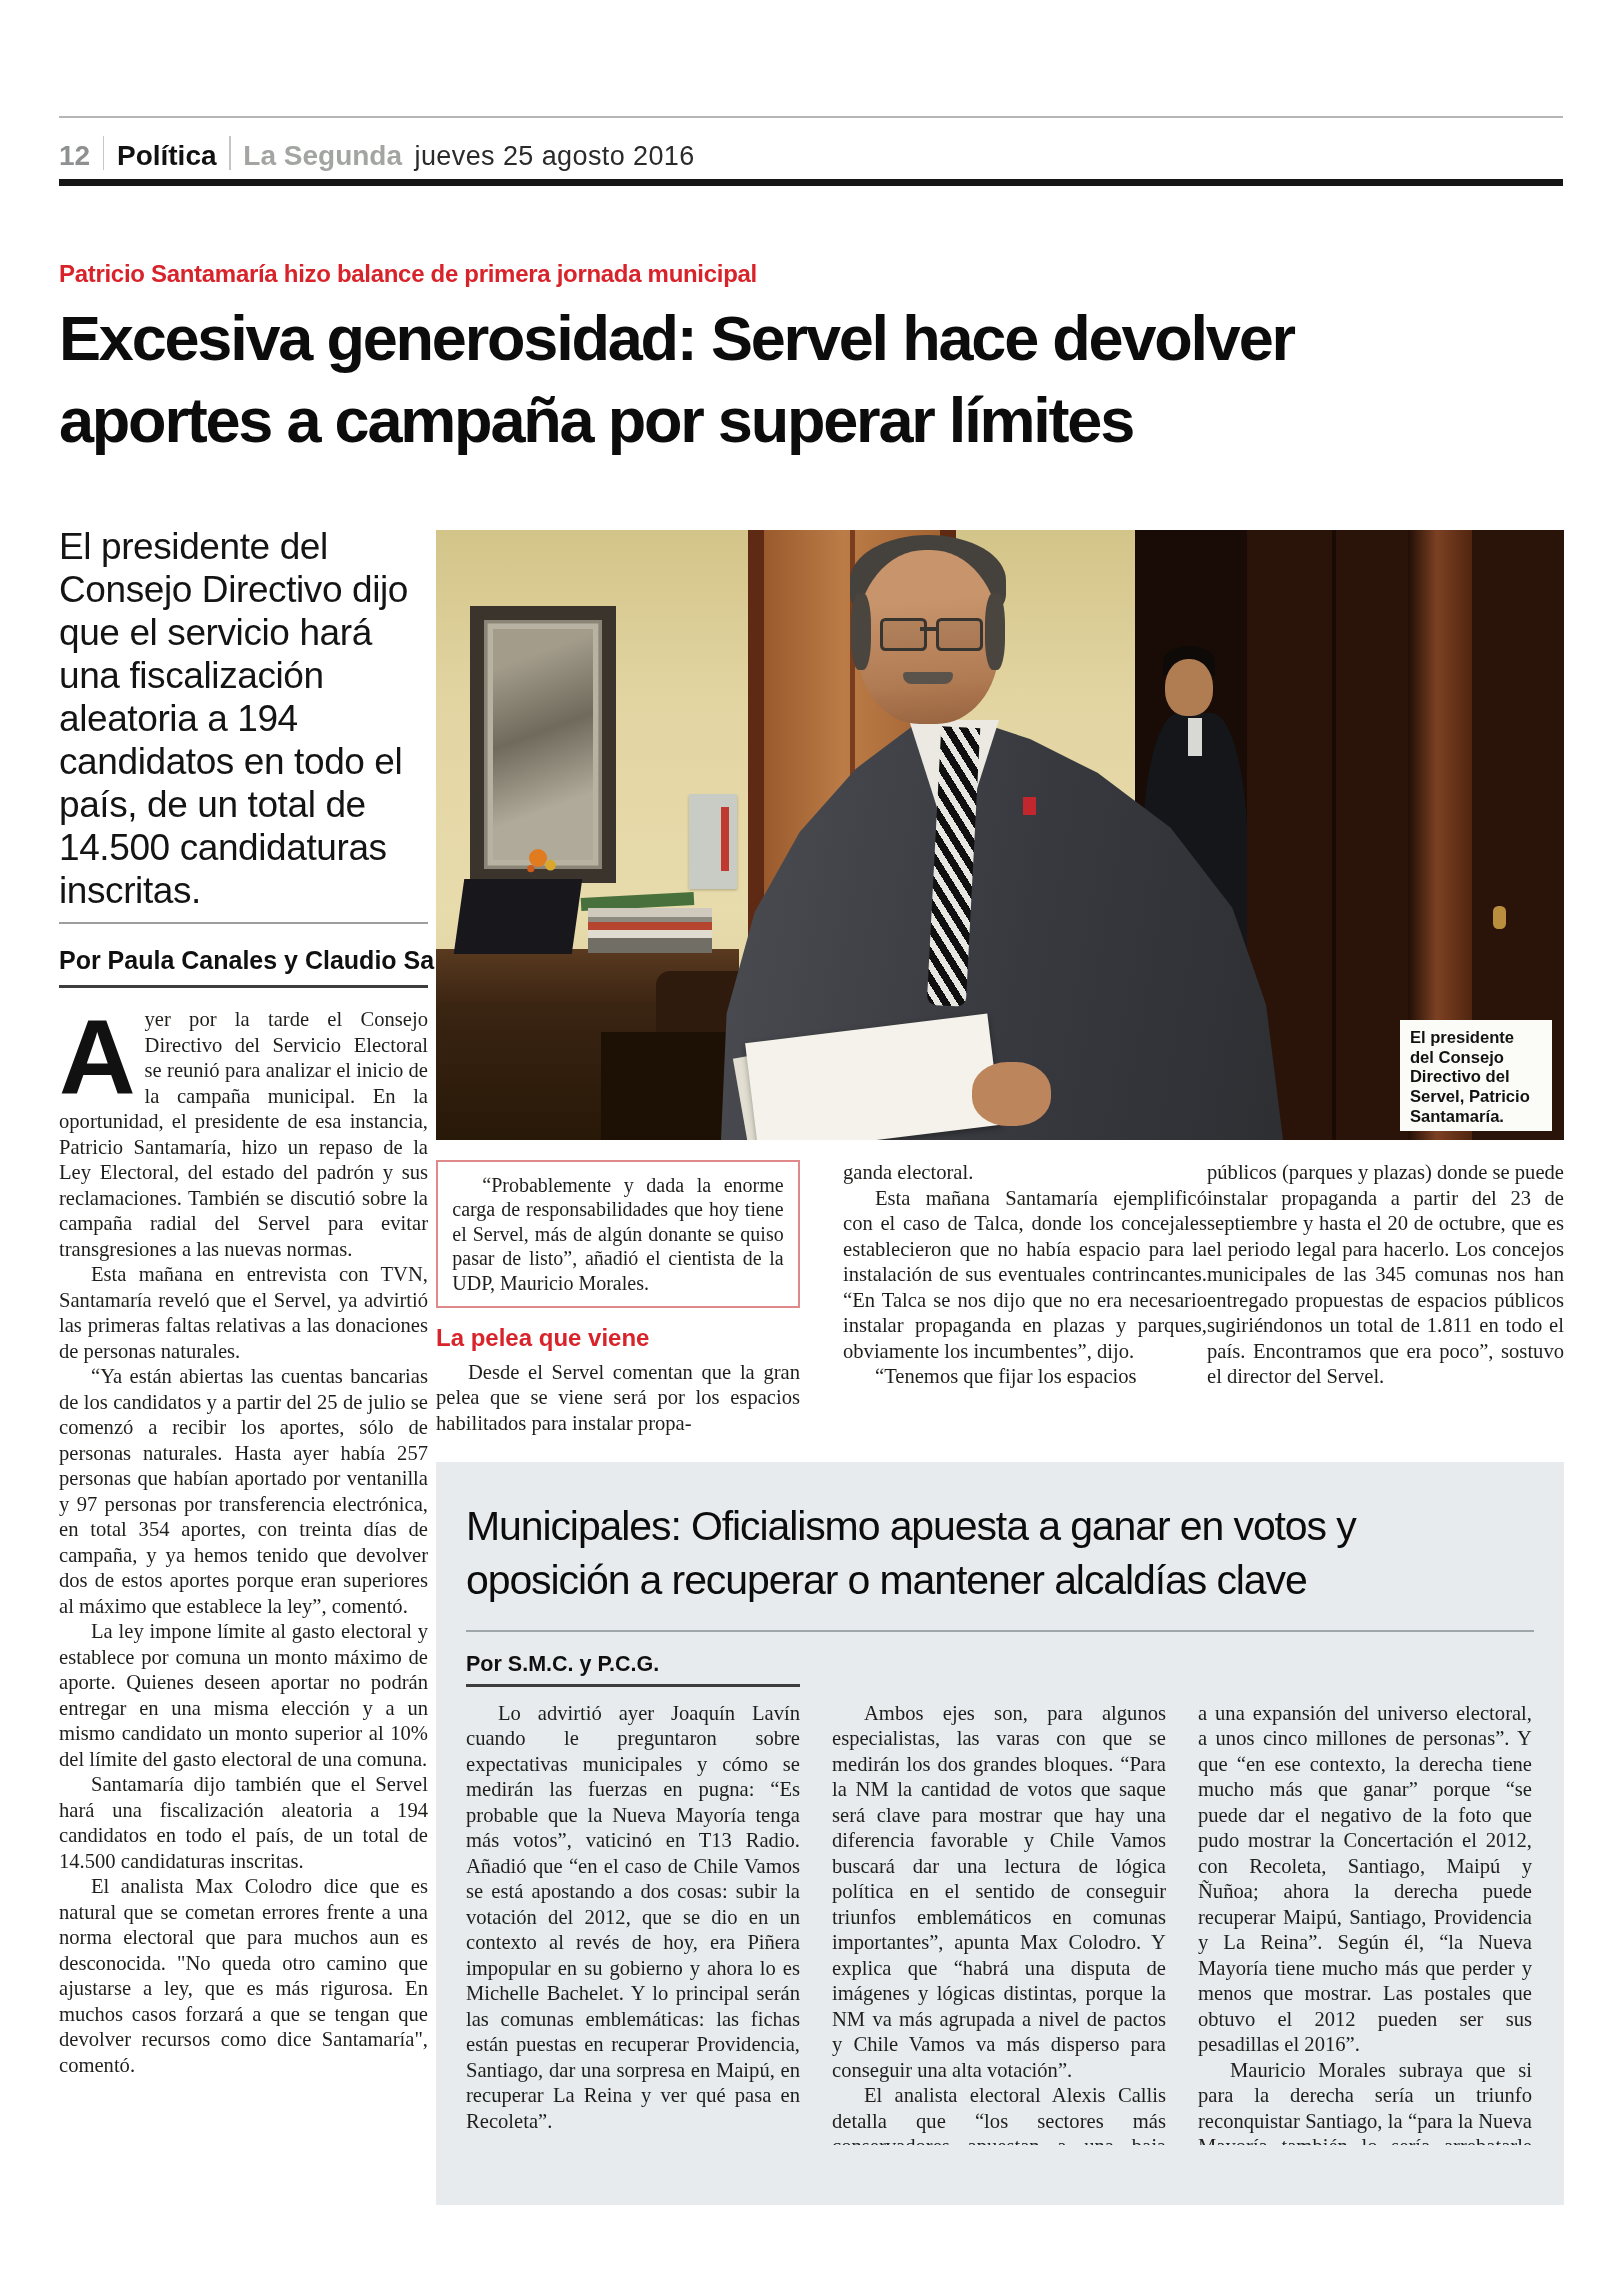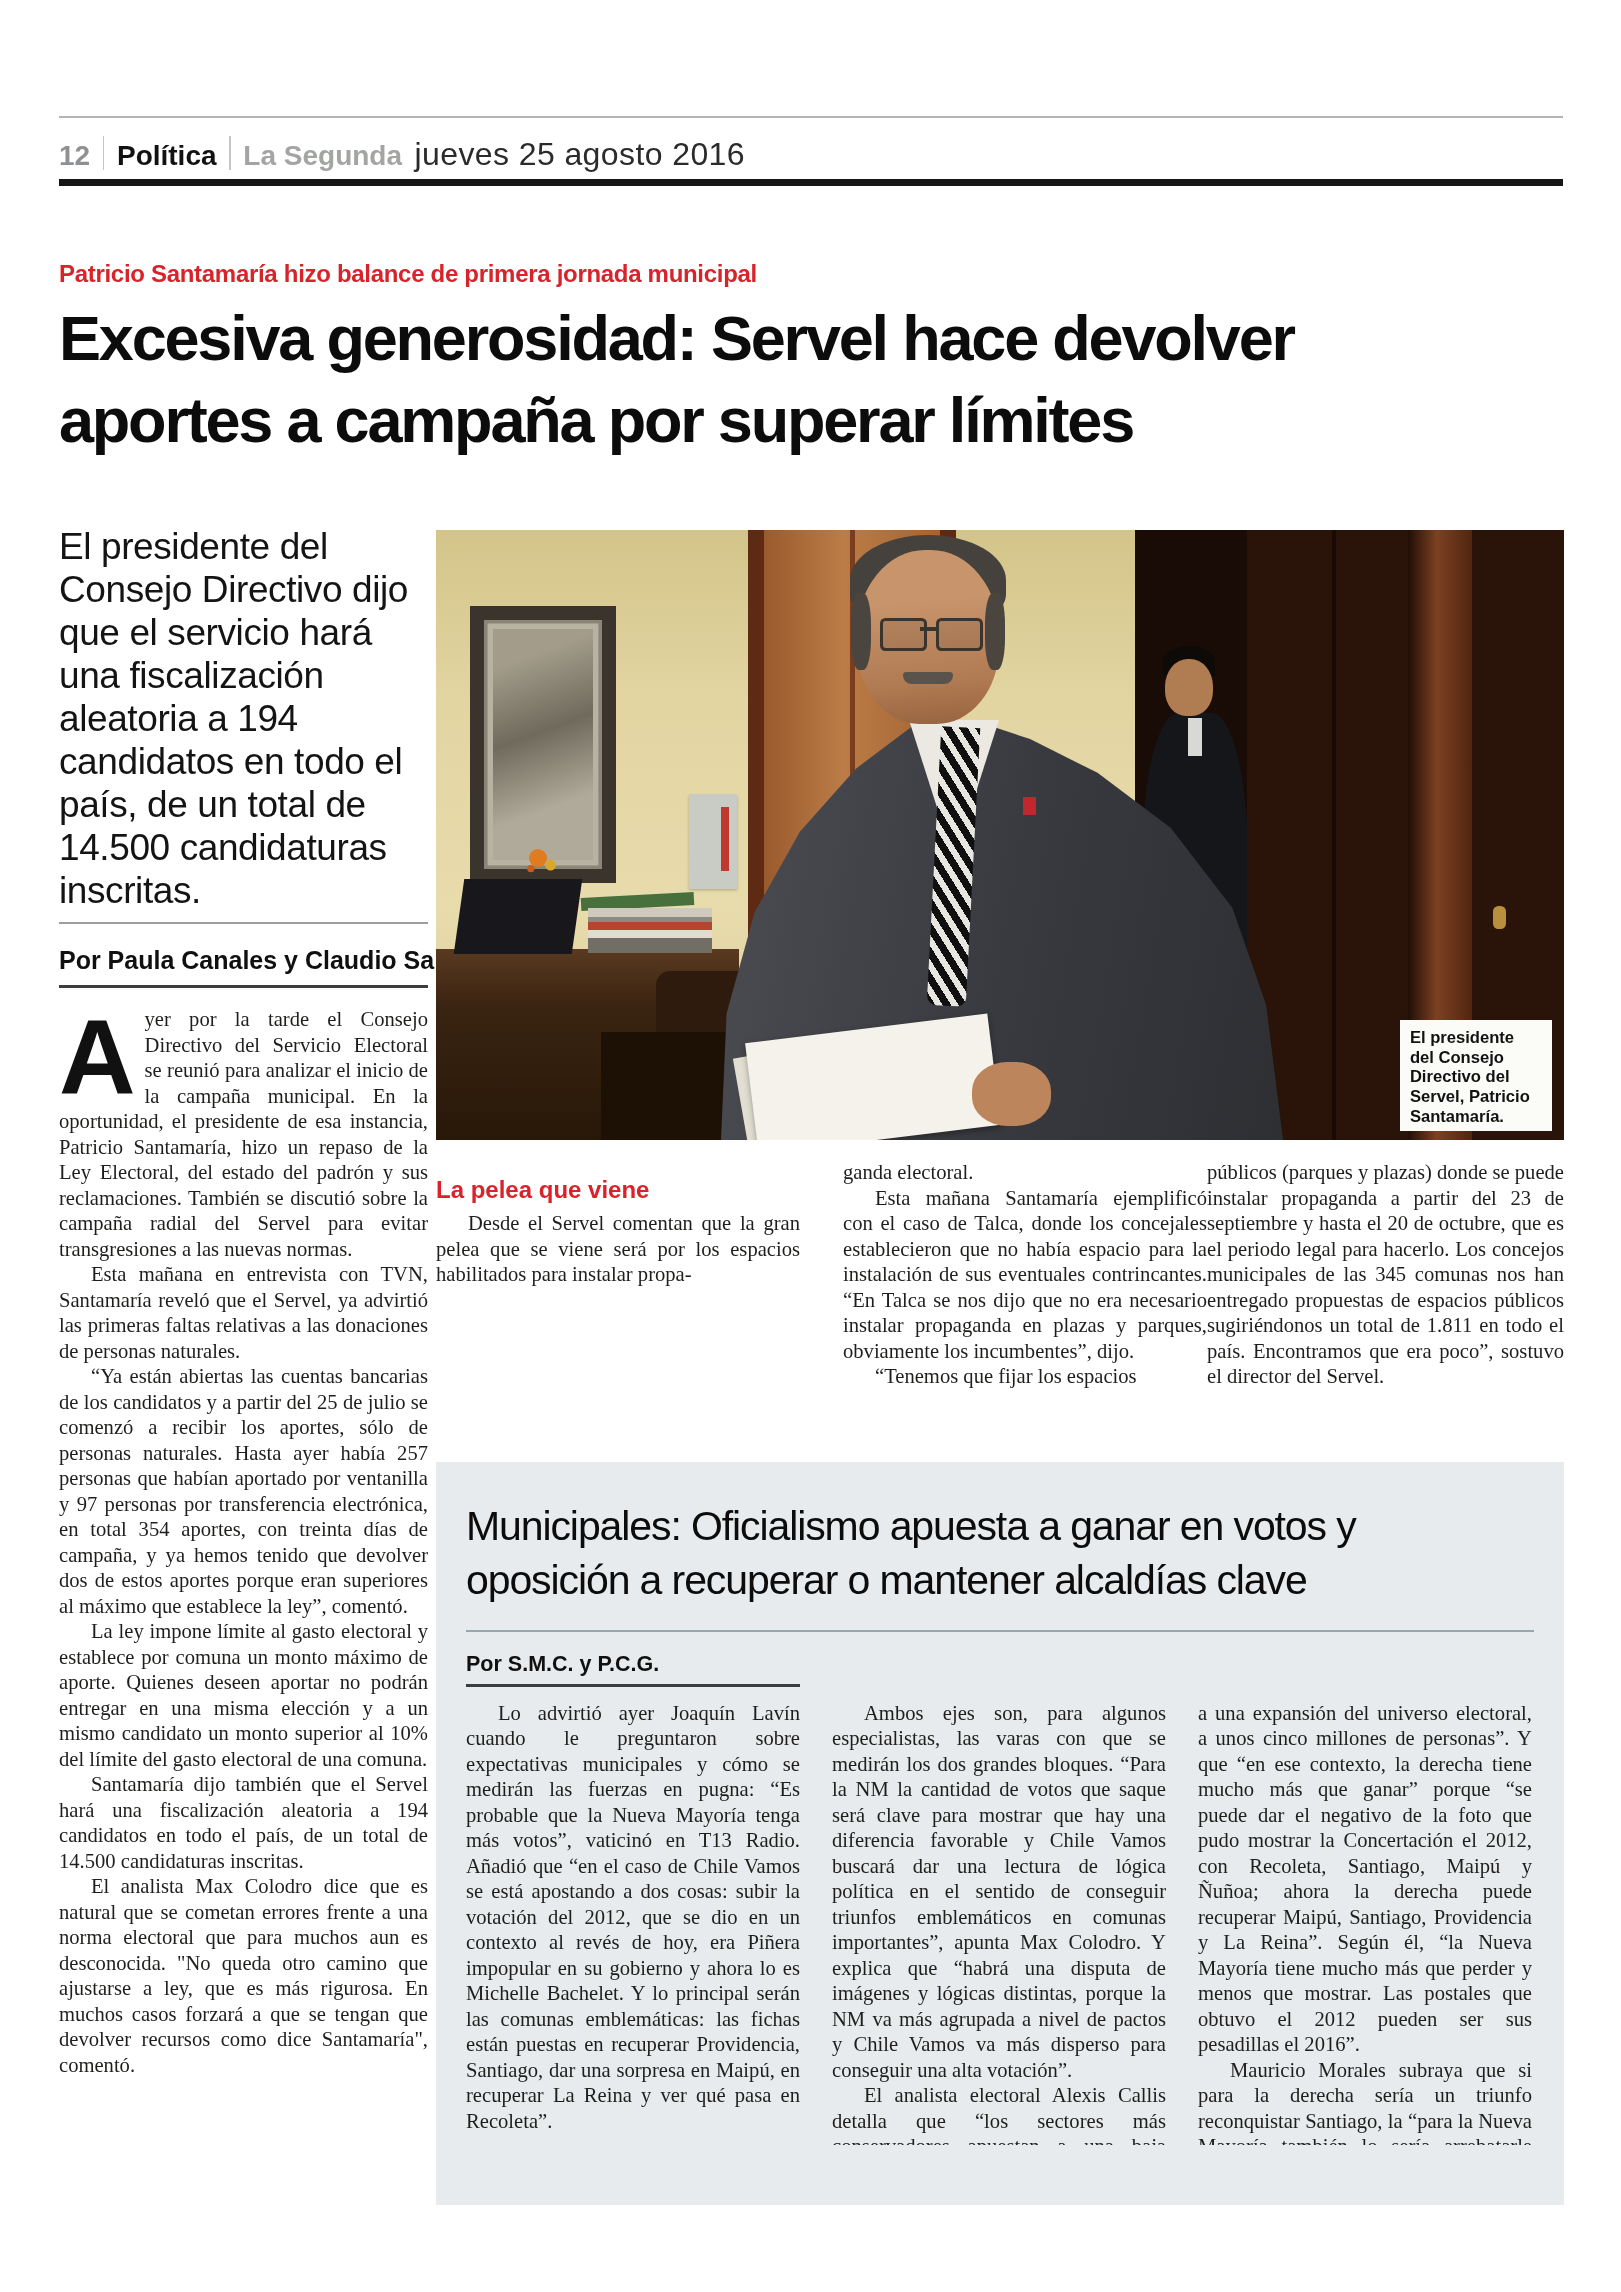--- a/index.html
+++ b/index.html
@@ -7,21 +7,21 @@
         font-family:"Liberation Sans",sans-serif;color:#1d1d1b;}
   .abs{position:absolute;}
 
   
   .rule-top{left:59px;top:116px;width:1504px;height:1.8px;background:#b5b5b5;}
   .header-row{left:59px;top:122px;width:1504px;height:48px;display:flex;align-items:flex-end;gap:12.5px;}
   .hnum{font-size:28px;font-weight:bold;color:#8f9092;line-height:1;}
   .hdiv{width:1.8px;height:34px;background:#c6c6c6;}
   .hsection{font-size:28px;font-weight:bold;color:#121212;line-height:1;}
   .hpaper{font-size:28px;font-weight:bold;color:#a3a5a2;line-height:1;}
-  .hdate{font-size:32px;font-weight:400;color:#2b2b2b;line-height:1;letter-spacing:0.4px;}
+  .hdate{font-size:27px;font-weight:400;color:#2b2b2b;line-height:1;letter-spacing:0.4px;}
   .bar-black{left:59px;top:179px;width:1504px;height:7.2px;background:#161616;}
 
   
   .kicker1{left:59px;top:260px;width:1075px;font-size:24px;font-weight:bold;color:#d8232a;letter-spacing:-0.3px;}
   .headline1{left:59px;top:297px;width:1531px;font-size:63px;line-height:82px;font-weight:bold;
              color:#0c0c0c;letter-spacing:-2.2px;}
   .lead{left:59px;top:525px;width:374px;font-size:37px;line-height:43px;font-weight:400;
         color:#141414;letter-spacing:-0.4px;}
   .rule-lead{left:59px;top:922px;width:369px;height:1.8px;background:#9e9e9e;}
   .byline1{left:59px;top:946px;font-size:25px;font-weight:bold;color:#101010;}
@@ -189,20 +189,21 @@
     <div class="ph-glass ph-glass2"></div>
     <div class="ph-bridge"></div>
     <div class="ph-mustache"></div>
     <div class="ph-paper2"></div>
     <div class="ph-paper"></div>
     <div class="ph-hand"></div>
     <div class="photo-caption">El presidente del Consejo Directivo del Servel, Patricio Santamaría.</div>
   </div>
 
   <div class="abs colA">
+    <div class="pullquote">“Probablemente y dada la enorme carga de responsabilidades que hoy tiene el Servel, más de algún donante se quiso pasar de listo”, añadió el cientista de la UDP, Mauricio Morales.</div>
     <div class="subhead">La pelea que viene</div>
     <div class="serifcol" style="width:364px;">
       <p class="ind">Desde el Servel comentan que la gran pelea que se viene será por los espacios habilitados para instalar propa-</p>
     </div>
   </div>
   <div class="abs serifcol colB">
     <p>ganda electoral.</p>
     <p class="ind">Esta mañana Santamaría ejemplificó con el caso de Talca, donde los concejales establecieron que no había espacio para la instalación de sus eventuales contrincantes. “En Talca se nos dijo que no era necesario instalar propaganda en plazas y parques, obviamente los incumbentes”, dijo.</p>
     <p class="ind">“Tenemos que fijar los espacios</p>
   </div>

